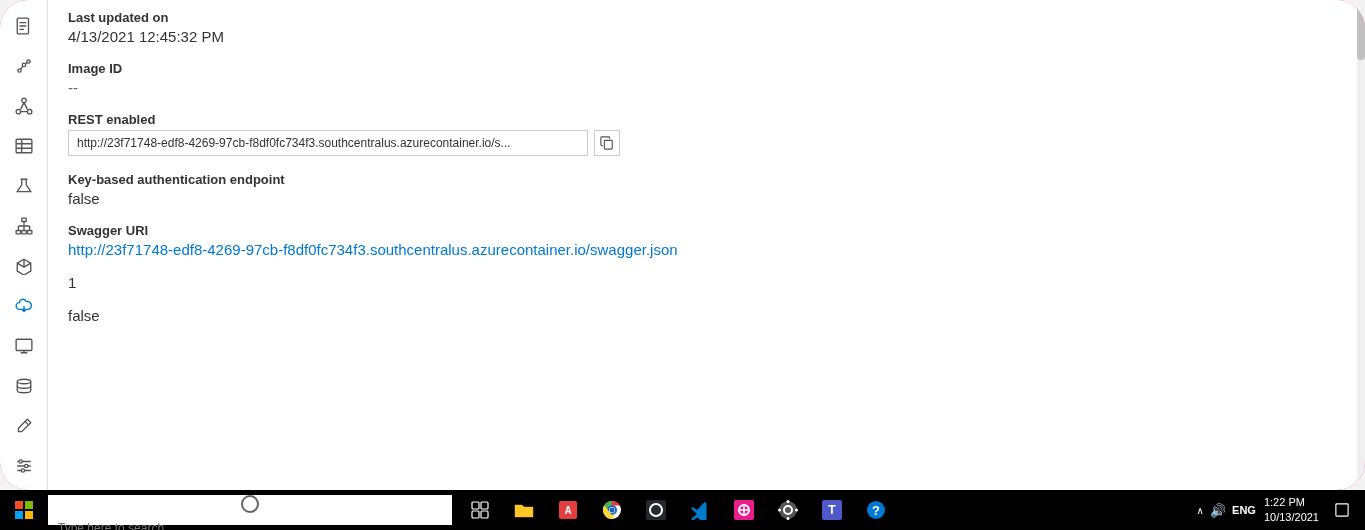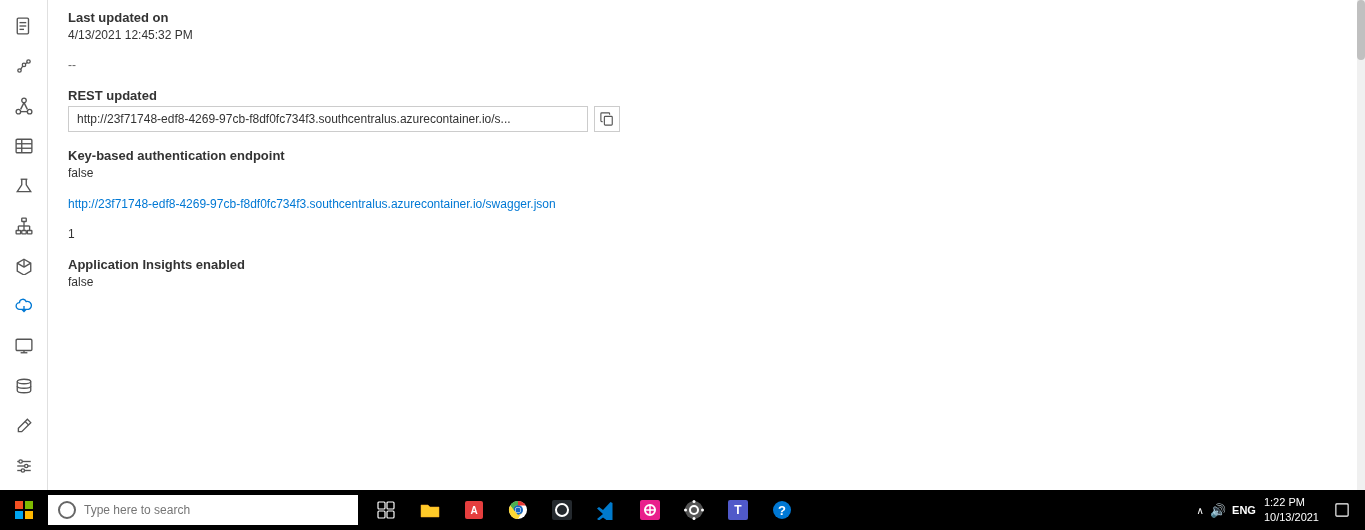--- a/index.html
+++ b/index.html
@@ -13,20 +13,21 @@
       display: flex;
       flex-direction: column;
     }
 
     
     .app-container {
       display: flex;
       flex: 1;
       overflow: hidden;
       background: #ec4899;
+      border-radius: 28px;
     }
 
     
     .sidebar {
       width: 48px;
       background: #fff;
       border-right: 1px solid #e0e0e0;
       display: flex;
       flex-direction: column;
       align-items: center;
@@ -81,21 +82,21 @@
     .field-group {
       margin-bottom: 16px;
     }
     .field-label {
       font-weight: 600;
       font-size: 13px;
       color: #333;
       margin-bottom: 3px;
     }
     .field-value {
-      font-size: 12px;
+      font-size: 15px;
       color: #333;
     }
     .field-value.link {
       color: #0078d4;
       text-decoration: none;
       cursor: pointer;
       word-break: break-all;
     }
     .field-value.muted {
       color: #666;
@@ -149,23 +150,24 @@
       justify-content: center;
       cursor: pointer;
       color: #fff;
       font-size: 18px;
     }
     .taskbar-search {
       height: 30px;
       background: #fff;
       display: flex;
       align-items: center;
-      width: 310px;
+      width: 404px;
       padding: 0 10px;
       gap: 8px;
+      flex-direction: column;
     }
     .taskbar-search input {
       border: none;
       outline: none;
       font-size: 12px;
       font-family: 'Segoe UI', sans-serif;
       width: 100%;
       background: transparent;
       color: #333;
     }
@@ -328,52 +330,53 @@
 
   <div class="content-area">
     <div class="detail-panel">
 
       <div class="field-group">
         <div class="field-label">Last updated on</div>
         <div class="field-value">4/13/2021 12:45:32 PM</div>
       </div>
 
       <div class="field-group">
+        <div class="field-label">Image ID</div>
         <div class="field-value muted">--</div>
       </div>
 
       <div class="field-group">
-        <div class="field-label">REST updated</div>
+        <div class="field-label">REST enabled</div>
         <div class="endpoint-row">
           <input class="endpoint-input" readonly="" value="http://23f71748-edf8-4269-97cb-f8df0fc734f3.southcentralus.azurecontainer.io/s..." style="">
           <button class="copy-btn" title="Copy">
             <svg width="14" height="14" viewBox="0 0 16 16" fill="none" stroke="#555" stroke-width="1.3">
               <rect x="5" y="5" width="9" height="10" rx="1"></rect>
                 <path d="M3 11H2a1 1 0 01-1-1V2a1 1 0 011-1h8a1 1 0 011 1v1"></path>
             </svg>
           </button>
         </div>
       </div>
 
       <div class="field-group">
         <div class="field-label">Key-based authentication endpoint</div>
         <div class="field-value">false</div>
       </div>
 
       <div class="field-group">
+        <div class="field-label">Swagger URI</div>
         <a class="field-value link" href="#">http://23f71748-edf8-4269-97cb-f8df0fc734f3.southcentralus.azurecontainer.io/swagger.json</a>
       </div>
 
       <div class="field-group">
         <div class="field-value">1</div>
       </div>
 
 
       <div class="field-group">
-        <div class="field-label">Application Insights enabled</div>
         <div class="field-value">false</div>
       </div>
 
     </div>
   </div>
 
   <div class="scrollbar-track">
     <div class="scrollbar-thumb"></div>
   </div>
 </div>

